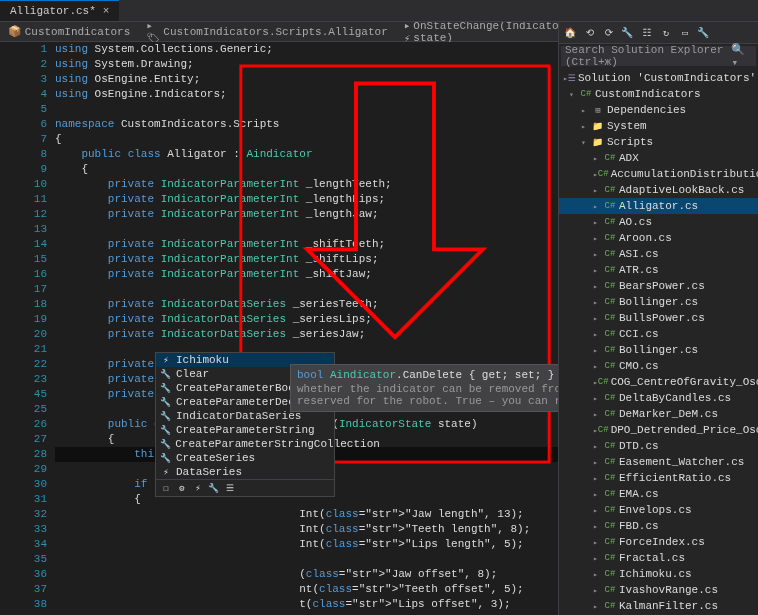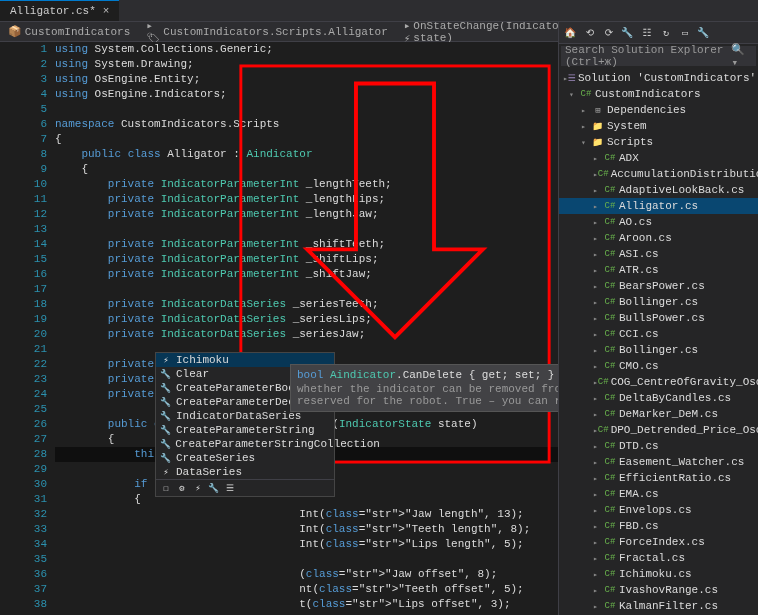--- a/index.html
+++ b/index.html
@@ -87,21 +87,21 @@
           <div class="ln">14</div>
           <div class="ln">15</div>
           <div class="ln">16</div>
           <div class="ln">17</div>
           <div class="ln">18</div>
           <div class="ln">19</div>
           <div class="ln">20</div>
           <div class="ln">21</div>
           <div class="ln">22</div>
           <div class="ln">23</div>
-          <div class="ln">24</div>
+          <div class="ln">45</div>
           <div class="ln">25</div>
           <div class="ln">26</div>
           <div class="ln">27</div>
           <div class="ln">28</div>
           <div class="ln">29</div>
           <div class="ln">30</div>
           <div class="ln">31</div>
           <div class="ln">32</div>
           <div class="ln">33</div>
           <div class="ln">34</div>

